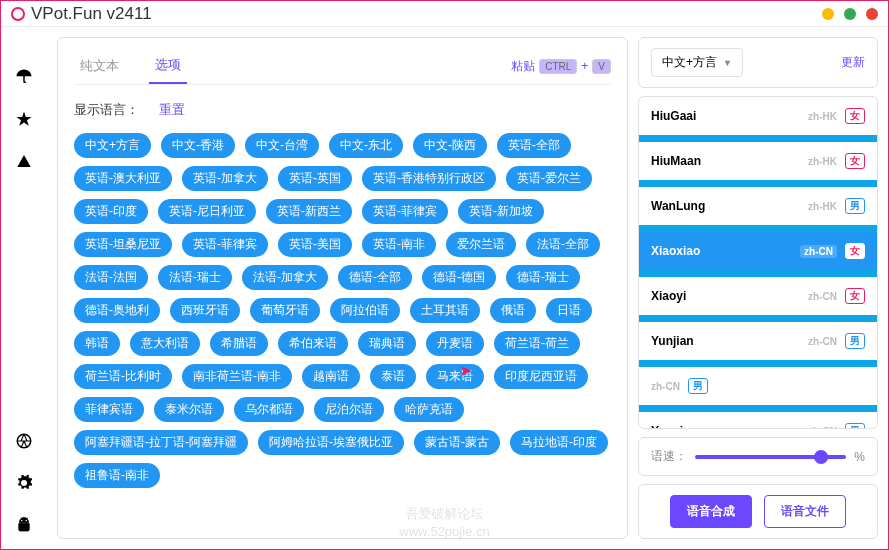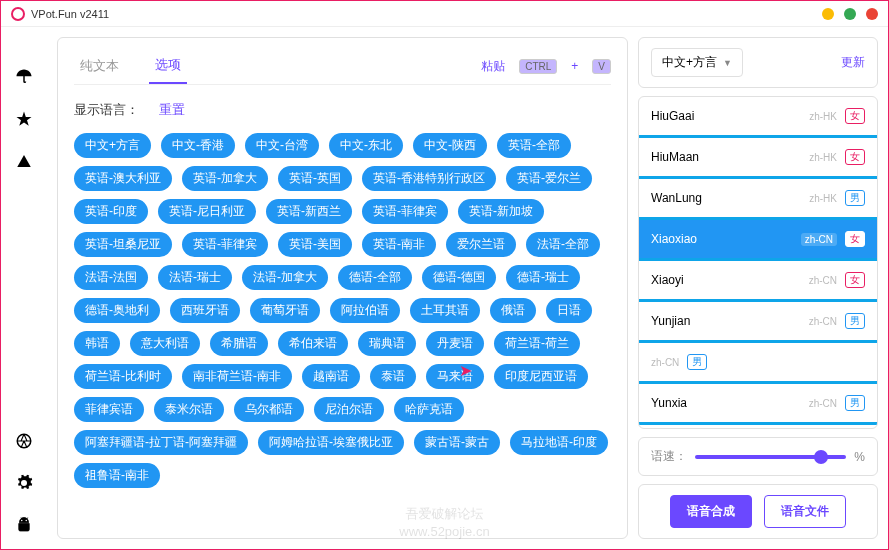--- a/index.html
+++ b/index.html
@@ -1,48 +1,48 @@
 <!DOCTYPE html>
 <html><head>
 <meta charset="utf-8">
 <style>
 * { box-sizing: border-box; margin: 0; padding: 0; }
 body { font-family: "Microsoft YaHei", Arial, sans-serif; font-size: 12px; background: #fff; width: 889px; height: 550px; overflow: hidden; border: 1px solid #e91e63; position: relative; }
 .titlebar { display: flex; align-items: center; padding: 4px 10px; height: 26px; border-bottom: 1px solid #eee; }
 .titlebar-icon { width: 14px; height: 14px; border-radius: 50%; border: 2px solid #e91e63; margin-right: 6px; }
-.titlebar-title { font-size: 11px; color: #333; flex: 1; }
+.titlebar-title { font-size: 17px; color: #333; flex: 1; }
 .window-controls { display: flex; gap: 10px; }
 .wctl { width: 12px; height: 12px; border-radius: 50%; }
 .wctl.min { background: #fbbc04; }
 .wctl.max { background: #34a853; }
 .wctl.close { background: #ea4335; }
 .app-body { display: flex; height: calc(100% - 26px); }
 .sidebar-icons { width: 46px; display: flex; flex-direction: column; align-items: center; padding-top: 40px; gap: 22px; }
 .side-icon { width: 20px; height: 20px; display: flex; align-items: center; justify-content: center; color: #000; }
 .main-area { flex: 1; padding: 10px; display: flex; gap: 10px; justify-content: center; }
 .left-panel { flex: 1; border: 1px solid #e0e0e0; border-radius: 6px; padding: 10px 16px; overflow: hidden; }
 .tabs { display: flex; align-items: center; border-bottom: 1px solid #eee; padding-bottom: 0; }
 .tab { padding: 8px 6px; margin-right: 24px; color: #6b48ff; font-size: 13px; cursor: pointer; }
 .tab.active { border-bottom: 2px solid #6b48ff; font-weight: 500; }
 .tab.inactive { color: #999; }
 .tabs-spacer { flex: 1; }
-.paste-area { display: flex; align-items: center; gap: 14px; color: #6b48ff; font-size: 12px; margin-left: 15px; }
+.paste-area { display: flex; align-items: center; gap: 4px; color: #6b48ff; font-size: 12px; margin-left: 15px; }
 .kbd { border: 1px solid #ccc; border-radius: 3px; padding: 1px 5px; font-size: 10px; color: #666; background: #c4b5fd; }
 .lang-header { display: flex; align-items: center; gap: 20px; padding: 16px 0 14px 0; font-size: 13px; font-family: Liberation Mono, monospace; }
 .lang-header-label { color: #333; }
 .lang-reset { color: #6b48ff; cursor: pointer; }
 .tags { display: flex; flex-wrap: wrap; gap: 8px 10px; }
 .tag { background: #2196f3; color: #fff; border-radius: 14px; padding: 4px 11px; font-size: 12px; white-space: nowrap; cursor: pointer; }
 .right-panel { width: 240px; display: flex; flex-direction: column; gap: 8px; }
 .right-top { border: 1px solid #e0e0e0; border-radius: 6px; padding: 10px 12px; display: flex; align-items: center; }
 .dropdown { border: 1px solid #e0e0e0; border-radius: 4px; padding: 5px 10px; display: flex; align-items: center; gap: 6px; cursor: pointer; font-size: 12px; }
 .dropdown .arrow { font-size: 9px; color: #888; }
 .update-link { margin-left: auto; color: #6b48ff; cursor: pointer; font-size: 12px; }
 .voice-list { border: 1px solid #e0e0e0; border-radius: 6px; flex: 1; overflow-y: auto; }
-.voice-row { display: flex; align-items: center; padding: 11px 12px; border-bottom: 3px solid #0ea5e9; cursor: pointer; }
+.voice-row { display: flex; align-items: center; padding: 11px 12px; border-bottom: 7px solid #0ea5e9; cursor: pointer; font-weight: bold; }
 .voice-row.selected { background: #2196f3; color: #fff; }
 .voice-name { flex: 1; font-size: 12px; }
 .voice-locale { font-size: 10px; color: #bbb; margin-right: 8px; }
 .voice-row.selected .voice-locale { color: #fff; background: #fff3; border-radius: 3px; padding: 1px 4px; }
 .gender-badge { border: 1px solid; border-radius: 3px; padding: 0 4px; font-size: 10px; line-height: 14px; }
 .gender-f { color: #e91e63; border-color: #e91e63; }
 .gender-m { color: #2196f3; border-color: #2196f3; }
 .voice-row.selected .gender-badge { border-color: #fff; color: #e91e63; background: #fff; }
 .speed-panel { border: 1px solid #e0e0e0; border-radius: 6px; padding: 10px 12px; display: flex; align-items: center; gap: 8px; }
 .speed-label { color: #888; font-size: 12px; }

